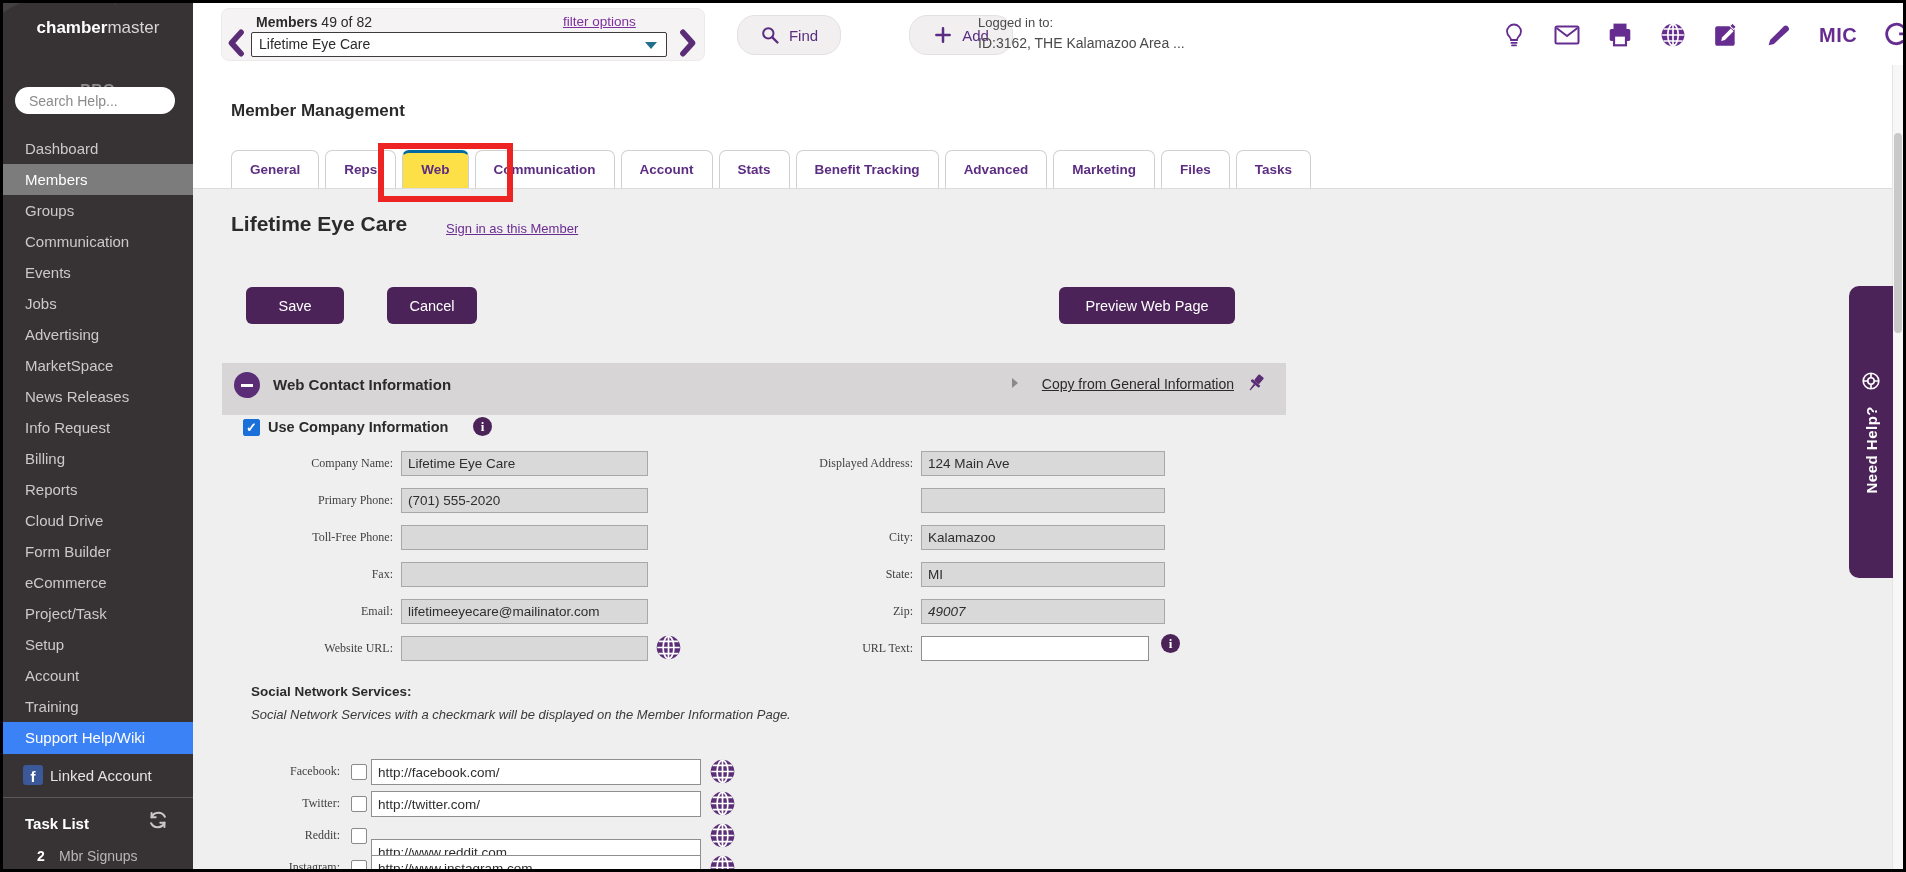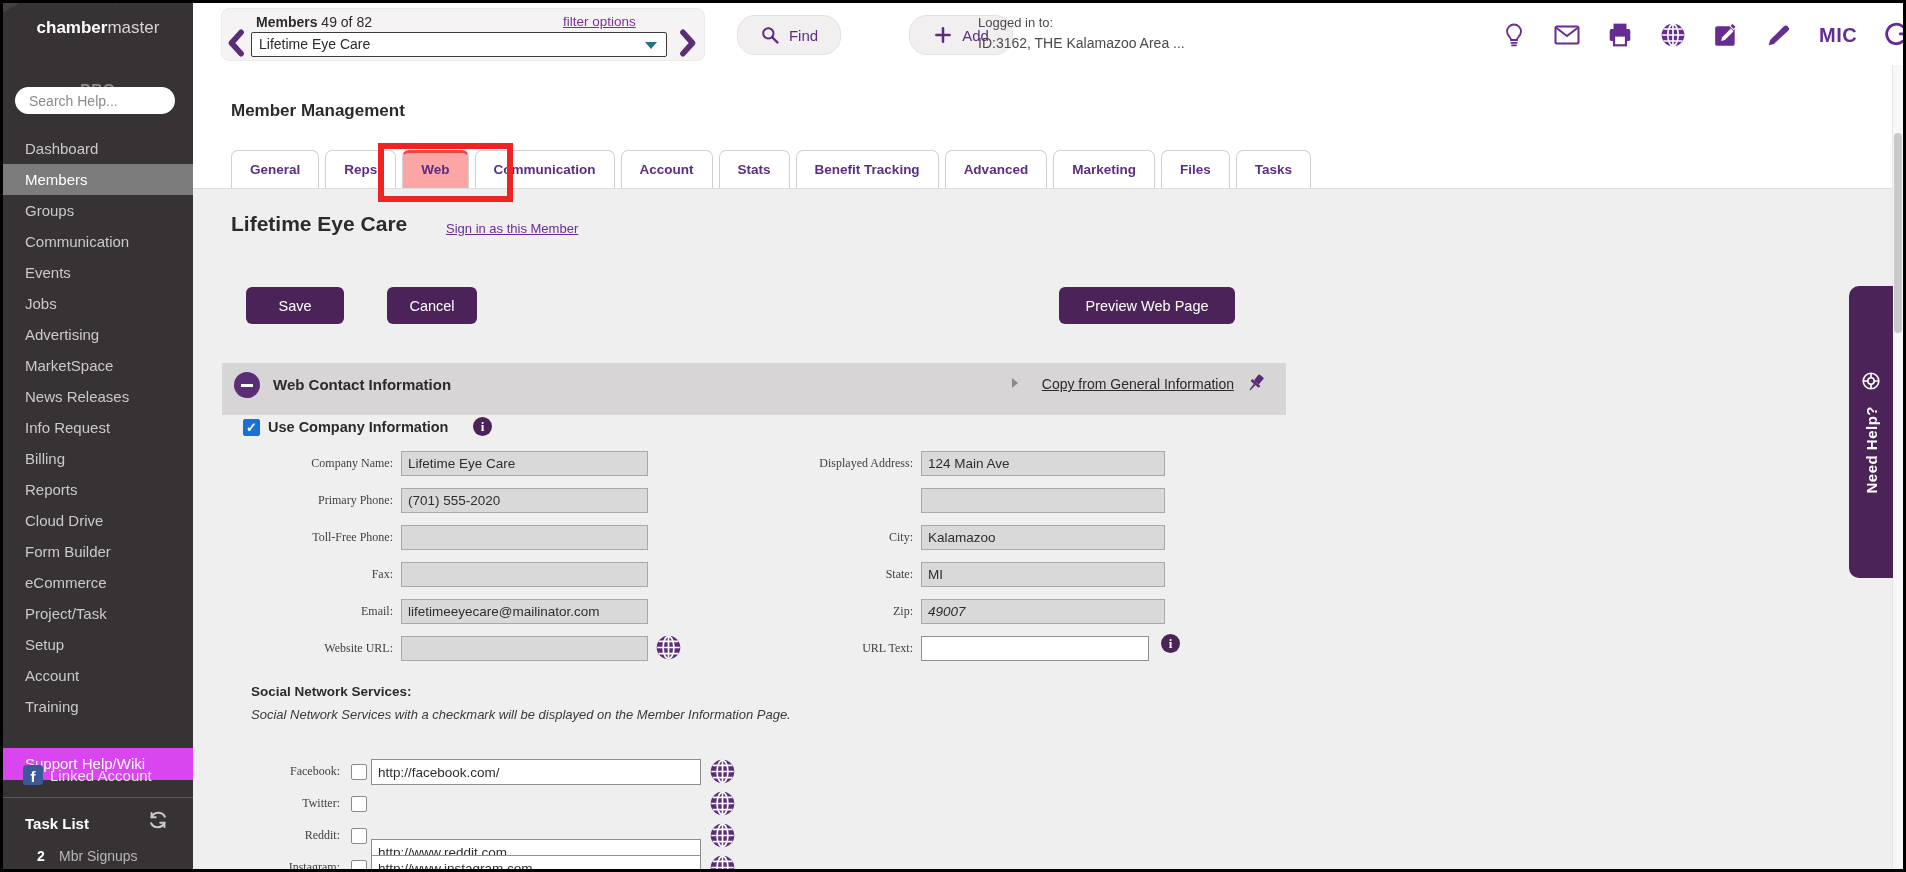--- a/index.html
+++ b/index.html
@@ -14,21 +14,21 @@
   .logo .l2{font-size:15px;font-weight:bold;color:#8f8b8d;letter-spacing:1px;margin-top:42px;}
   .swoosh{position:absolute;top:-18px;left:-30px;width:150px;height:90px;border-radius:50%;
           border-top:10px solid rgba(255,255,255,0.07);transform:rotate(-18deg);}
   .search-pill{position:absolute;top:84px;left:12px;width:160px;height:27px;border-radius:14px;background:#fff;
           border:none;box-sizing:border-box;padding:0 14px;font-size:14px;color:#555;outline:none;
           font-family:"Liberation Sans",sans-serif;}
   .search-pill::placeholder{color:#8a8a8a;}
   .nav{position:absolute;top:130px;left:0;width:190px;}
   .nav-item{height:31px;line-height:31px;padding-left:22px;font-size:15px;color:#ccc9ca;cursor:pointer;}
   .nav-item.active{background:#7c7c7c;color:#fff;}
-  .nav-item.support{height:32px;line-height:32px;background:#d946ef;color:#fff;margin-top:26px;}
+  .nav-item.support{height:32px;line-height:32px;background:#3b82f6;color:#fff;}
   .linked-row{position:absolute;top:751px;left:0;width:190px;height:42px;display:flex;align-items:center;padding-left:20px;box-sizing:border-box;cursor:pointer;}
   .fb-badge{width:20px;height:20px;border-radius:3px;background:#3b5998;color:#fff;font-weight:bold;font-size:15px;
             display:flex;align-items:flex-end;justify-content:center;line-height:1.15;margin-right:7px;}
   .linked-label{font-size:15px;color:#e6e2e4;}
   .side-divider{position:absolute;top:794px;left:0;width:190px;border-top:1px solid #5c5859;}
   .tasklist-title{position:absolute;top:812px;left:22px;font-size:15px;font-weight:bold;color:#fff;}
   .task-refresh{position:absolute;top:806px;left:144px;width:22px;height:22px;cursor:pointer;}
   .task-count{position:absolute;top:845px;left:34px;font-size:14px;font-weight:bold;color:#fff;}
   .task-label{position:absolute;top:845px;left:56px;font-size:14px;color:#b9b6b7;}
 
@@ -56,21 +56,21 @@
   .ticon{width:26px;height:26px;cursor:pointer;display:flex;align-items:center;justify-content:center;}
   .mic-text{font-size:20px;font-weight:bold;color:#662d91;letter-spacing:0.5px;cursor:pointer;}
 
   
   .white-strip{position:absolute;left:190px;top:62px;right:0;height:123px;background:#fff;}
   .gray-body{position:absolute;left:190px;top:185px;right:0;bottom:0;background:#efeff0;border-top:1px solid #dcdcdc;}
   .page-title{position:absolute;left:228px;top:98px;font-size:17px;font-weight:bold;color:#2a2a2a;}
   .tabs{position:absolute;left:228px;top:147px;display:flex;gap:6px;z-index:5;}
   .tab{position:relative;height:38px;line-height:38px;padding:0 18px;background:#fff;border:1px solid #d0d0d0;border-bottom:none;
        border-radius:7px 7px 0 0;font-size:13.5px;font-weight:bold;color:#5c2d82;box-sizing:border-box;cursor:pointer;}
-  .tab.active{background:#fca5a5;border-top:3px solid #ef4444;line-height:34px;text-align:right;}
+  .tab.active{background:#fde047;border-top:3px solid #0369a1;line-height:34px;text-align:right;}
   .red-box{position:absolute;top:-10px;bottom:-14px;left:-25px;right:-45px;border:6px solid #ee2424;z-index:30;pointer-events:none;}
 
   .member-heading{position:absolute;left:228px;top:209px;font-size:21px;font-weight:bold;color:#2b2b2b;}
   .signin-link{position:absolute;left:443px;top:218px;font-size:13px;color:#6a2c91;text-decoration:underline;cursor:pointer;}
 
   .pbtn{position:absolute;top:284px;height:37px;background:#4b2358;color:#fff;border:none;border-radius:6px;
         font-size:14.5px;font-family:"Liberation Sans",sans-serif;cursor:pointer;padding:0 10px;}
   .save-btn{left:243px;width:98px;}
   .cancel-btn{left:384px;width:90px;}
   .preview-btn{left:1056px;width:176px;}
@@ -354,20 +354,21 @@
         <circle cx="12" cy="12" r="10.5" fill="#5b2d77"></circle>
         <g fill="none" stroke="#fff" stroke-width="1.5">
           <ellipse cx="12" cy="12" rx="4.8" ry="10"></ellipse>
           <path d="M2 12h20M3.2 6.5h17.6M3.2 17.5h17.6M12 1.5v21"></path>
         </g>
       </svg>
   </div>
 
   <div class="flabel soc-label" style="top:793px">Twitter:</div>
   <div class="chk soc-chk" style="top:793px"></div>
+  <input class="txt soc-input" style="top: 788px;" value="http://twitter.com/">
   <div class="globe-sm" style="left:706px;top:787px">
     <svg width="27" height="27" viewBox="0 0 24 24">
         <circle cx="12" cy="12" r="10.5" fill="#5b2d77"></circle>
         <g fill="none" stroke="#fff" stroke-width="1.5">
           <ellipse cx="12" cy="12" rx="4.8" ry="10"></ellipse>
           <path d="M2 12h20M3.2 6.5h17.6M3.2 17.5h17.6M12 1.5v21"></path>
         </g>
       </svg>
   </div>
 

